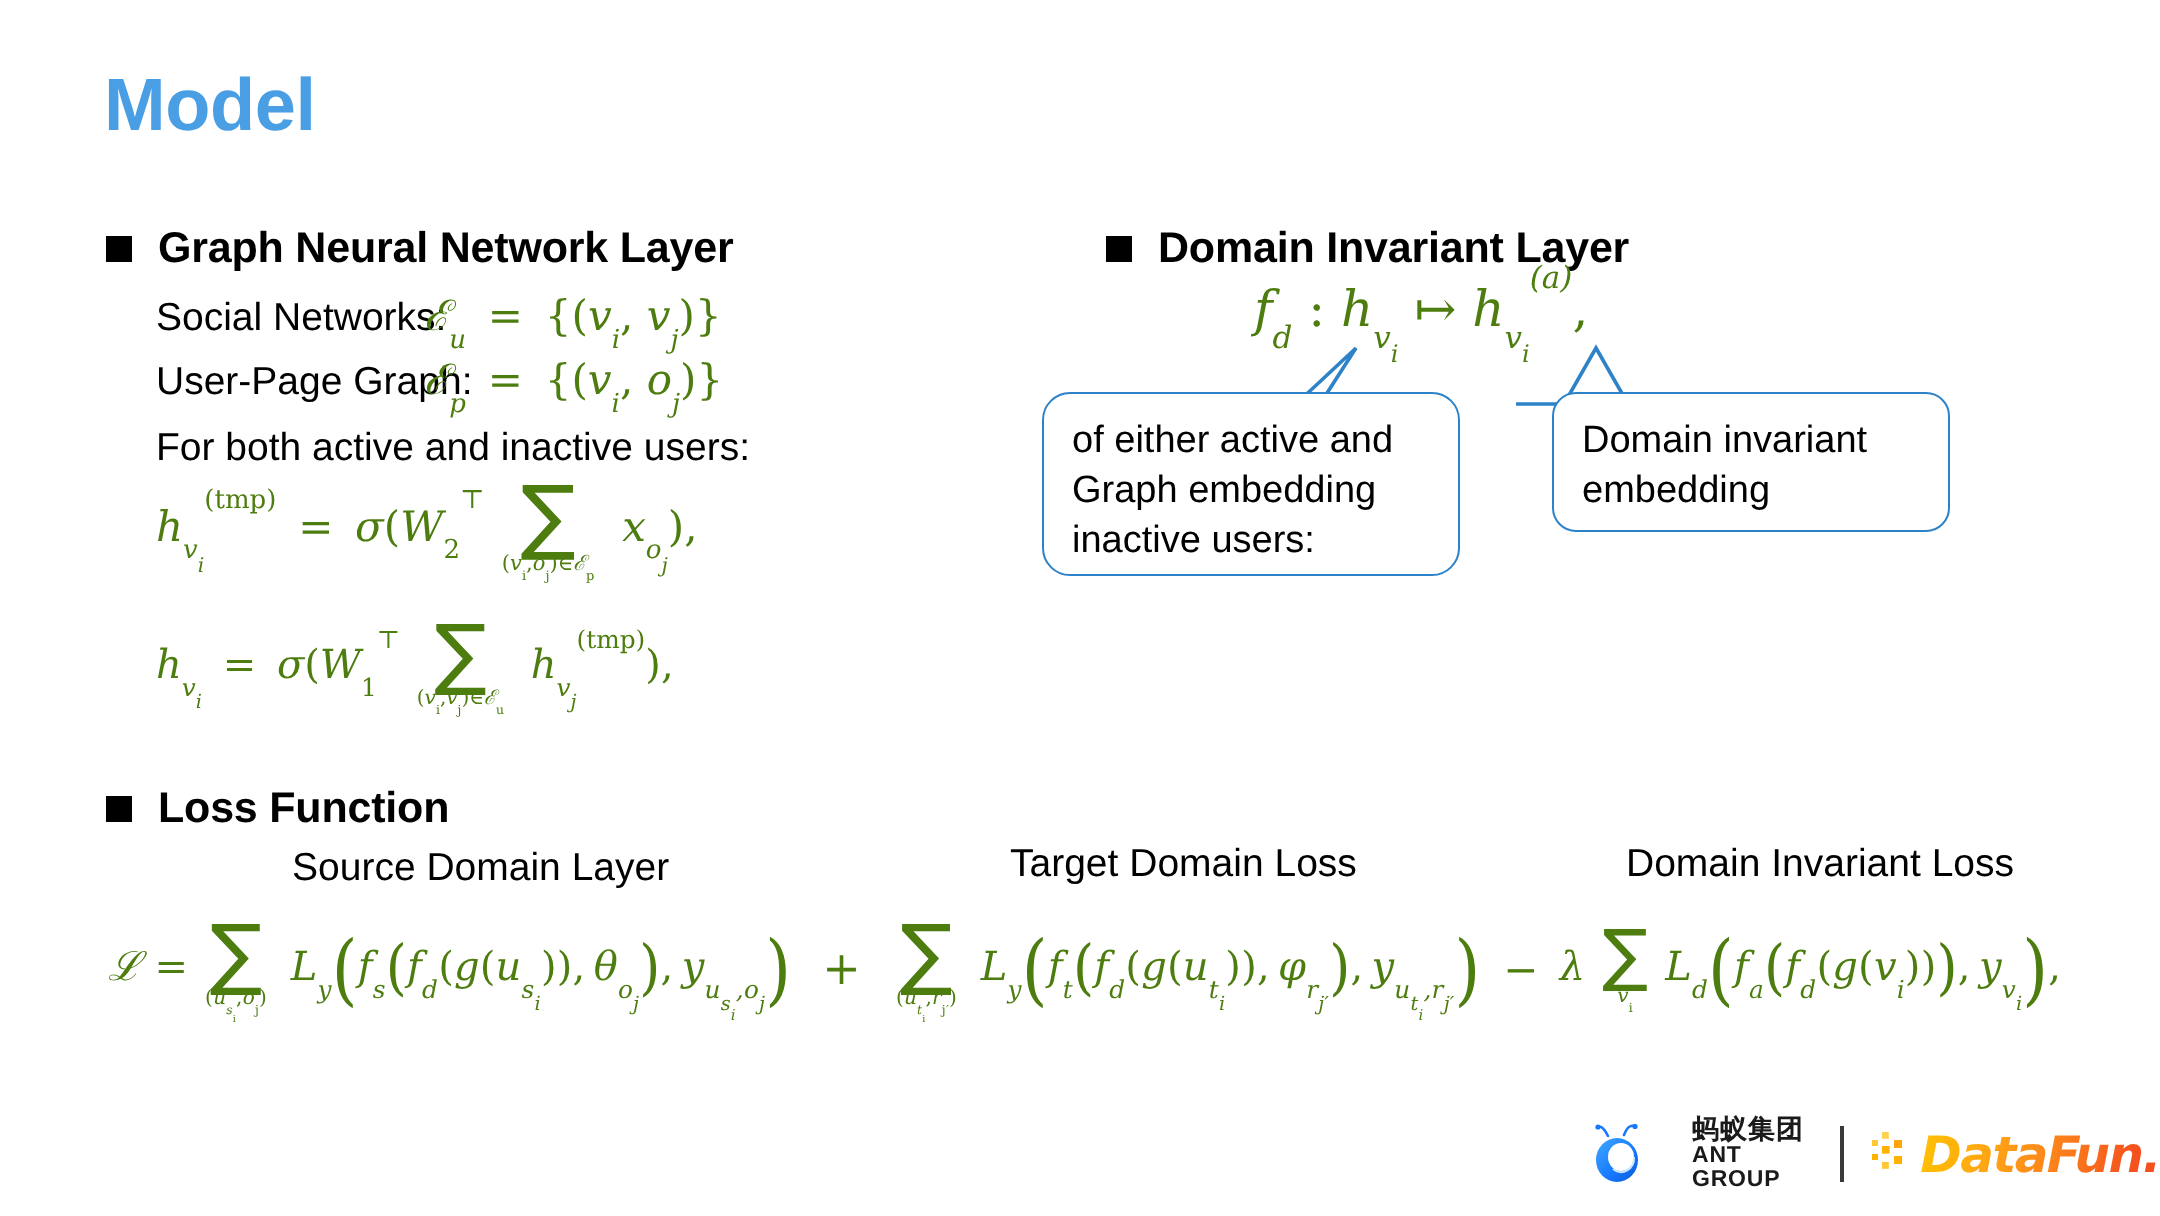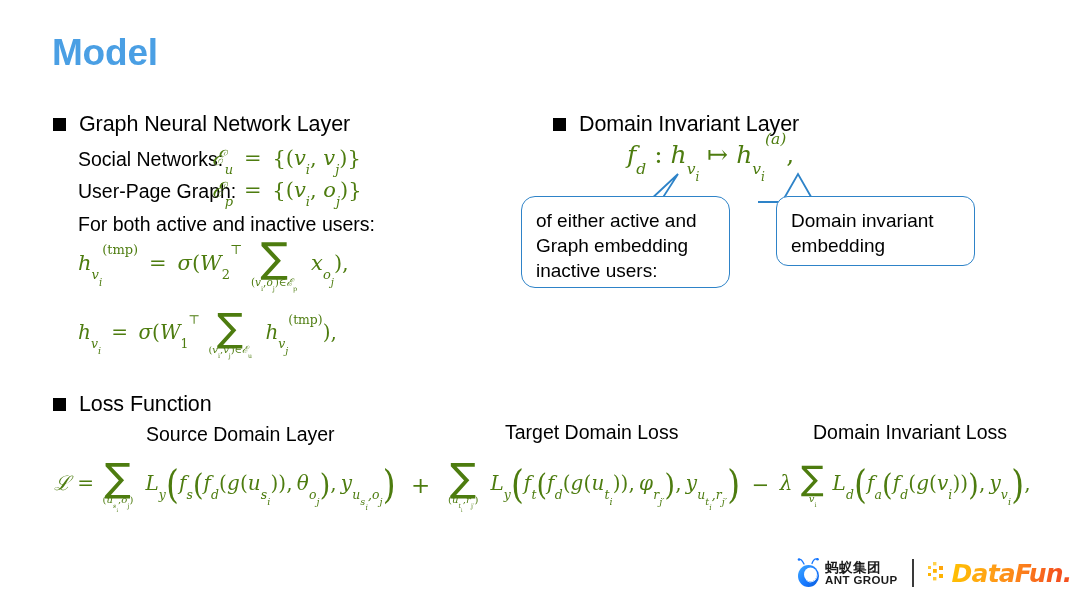--- a/index.html
+++ b/index.html
@@ -38,21 +38,21 @@
     gap: 13px;
   }
   .bullet-square {
     width: 13px;
     height: 13px;
     background: #000000;
     flex: 0 0 auto;
   }
   .section-head .head-text {
     font-size: 21.5px;
-    font-weight: normal;
+    font-weight: bold;
     color: #000000;
     letter-spacing: -0.1px;
   }
   #head-gnn  { left: 53px;  top: 112px; }
   #head-dil  { left: 553px; top: 112px; }
   #head-loss { left: 53px;  top: 392px; }
 
   
   .body-line {
     position: absolute;
@@ -177,21 +177,21 @@
 
   
   .footer {
     position: absolute;
     left: 797px;
     top: 558px;
     display: flex;
     align-items: center;
     gap: 11px;
   }
-  .ant-logo { display: flex; align-items: center; gap: 1px; }
+  .ant-logo { display: flex; align-items: center; gap: 22px; }
   .ant-mark { width: 27px; height: 30px; flex: 0 0 auto; }
   .ant-words { display: flex; flex-direction: column; line-height: 1.05; }
   .ant-cn {
     font-family: "DejaVu Sans", sans-serif;
     font-size: 13.5px;
     font-weight: bold;
     color: #1a1a1a;
     letter-spacing: 0.5px;
   }
   .ant-en {

